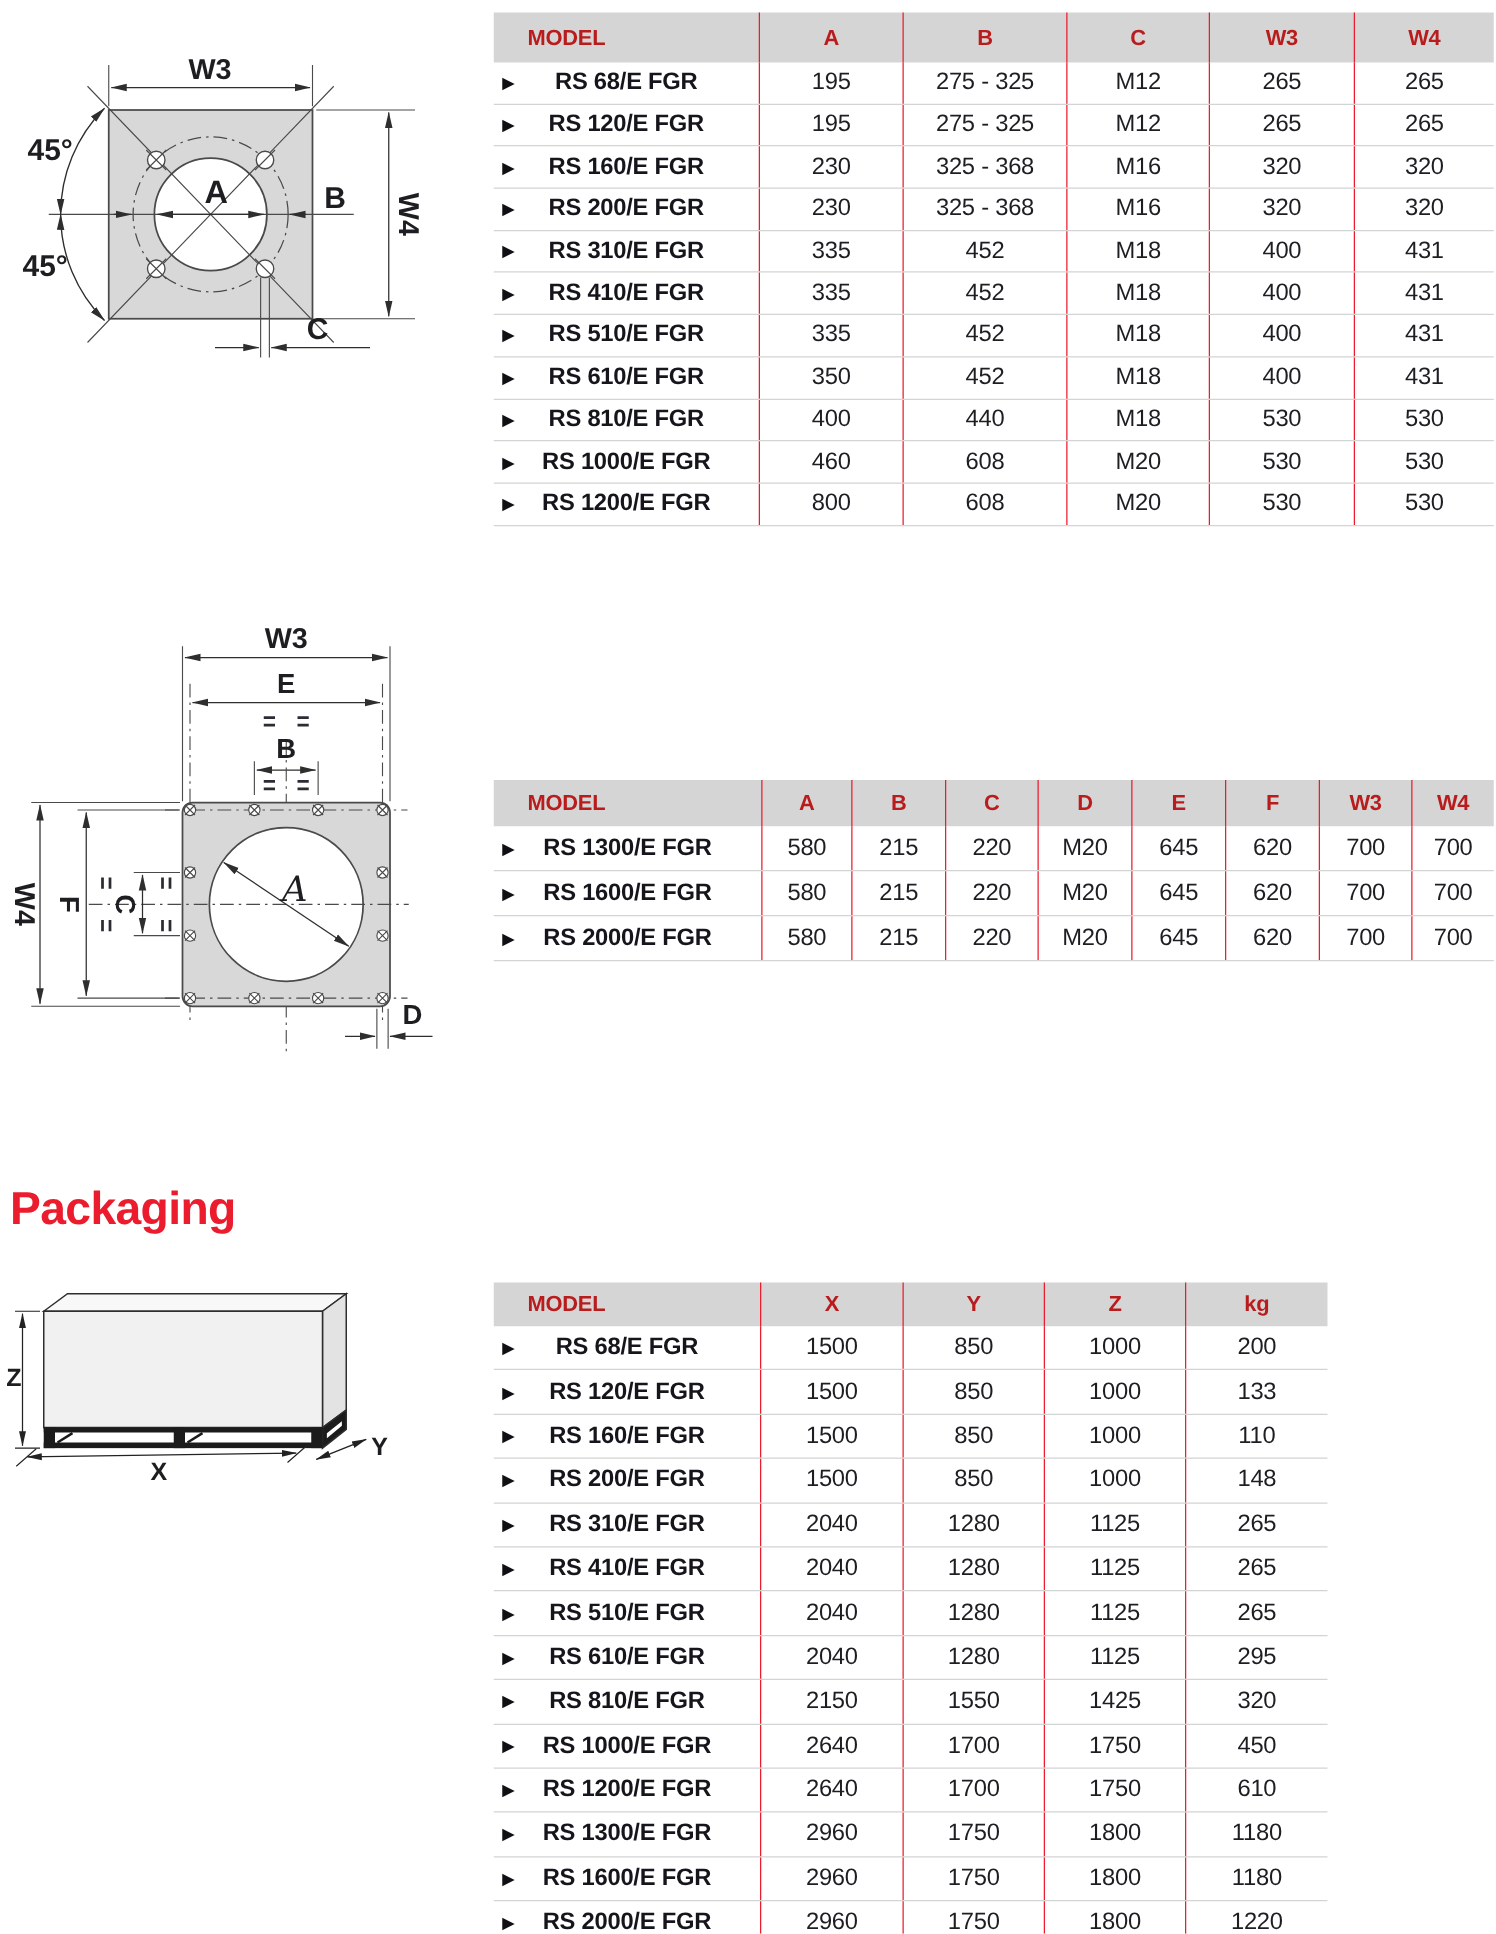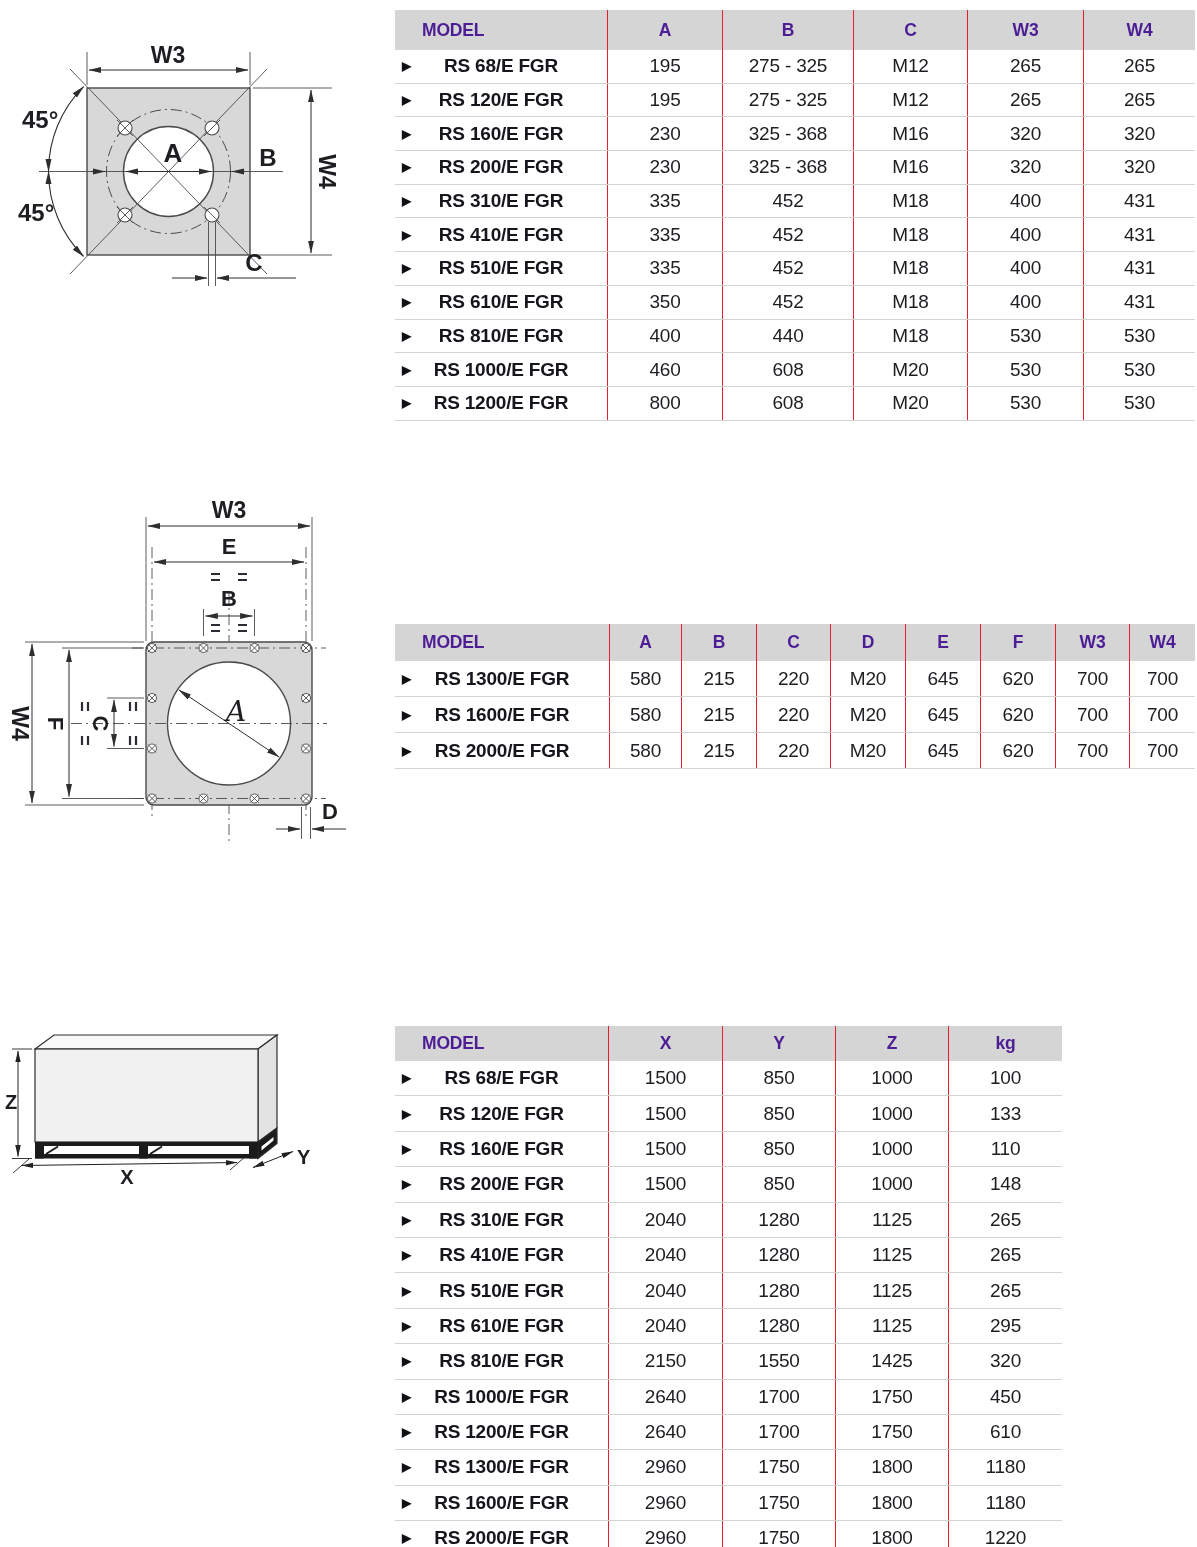--- a/index.html
+++ b/index.html
@@ -9,21 +9,21 @@
   
   .dtable{position:absolute;}
   .tr{display:grid;}
   .tr.head{background:#d5d5d5;}
   .tr.body{border-bottom:1.5px solid #d4d4d4;}
   .td{display:flex;align-items:center;justify-content:center;
       border-left:1px solid #ea1c2d;font-size:19px;color:#1d1d22;position:relative;
       letter-spacing:-0.2px;}
   .td:first-child{border-left:none;}
   .td.model{font-weight:bold;color:#15151c;}
-  .tr.head .td{color:#4c1d95;font-weight:bold;font-size:17.5px;}
+  .tr.head .td{color:#b91c1c;font-weight:bold;font-size:17.5px;}
   .tr.head .td:first-child{justify-content:flex-start;padding-left:27px;}
   .arrow{position:absolute;left:7px;top:50%;transform:translateY(-50%);
          font-size:12px;color:#101014;}
 
   .t1{left:395px;top:10px;width:800px;}
   .t1 .tr{grid-template-columns:212px 115px 131px 114px 116px 112px;}
   .t1 .tr.head{height:40px;}
   .t1 .tr.body{height:32.7px;}
 
   .t2{left:395px;top:624px;width:800px;}
@@ -371,20 +371,21 @@
         <div class="td">215</div>
         <div class="td">220</div>
         <div class="td">M20</div>
         <div class="td">645</div>
         <div class="td">620</div>
         <div class="td">700</div>
         <div class="td">700</div>
       </div>
     </div>
 
+  <div class="section-title">Packaging</div>
 
   <div class="diag d3">
     <svg width="340" height="170" viewBox="0 0 340 170">
       <defs>
         <marker id="m3" viewBox="0 0 13 8" refX="12.4" refY="4" markerWidth="12" markerHeight="8" markerUnits="userSpaceOnUse" orient="auto-start-reverse">
           <path d="M0,1 L13,4 L0,7 Z" fill="#222222"></path>
         </marker>
       </defs>
       <g stroke="#2e2e2e" stroke-width="1.2" fill="none">
 
@@ -427,21 +428,21 @@
         <div class="td">kg</div>
       </div>
       <div class="tr body">
         <div class="td model">
           <span class="arrow">▶</span>
           <span>RS 68/E FGR</span>
         </div>
         <div class="td">1500</div>
         <div class="td">850</div>
         <div class="td">1000</div>
-        <div class="td">100</div>
+        <div class="td">200</div>
       </div>
       <div class="tr body">
         <div class="td model">
           <span class="arrow">▶</span>
           <span>RS 120/E FGR</span>
         </div>
         <div class="td">1500</div>
         <div class="td">850</div>
         <div class="td">1000</div>
         <div class="td">133</div>

